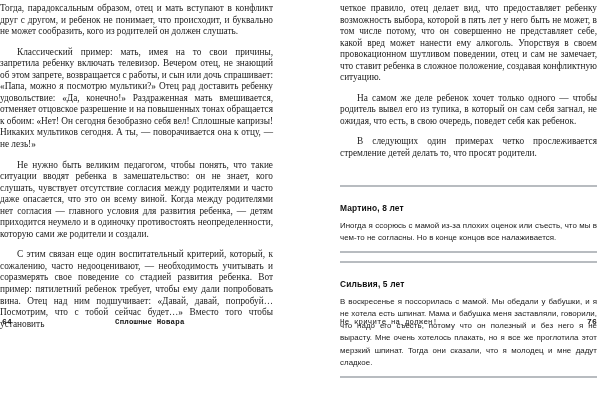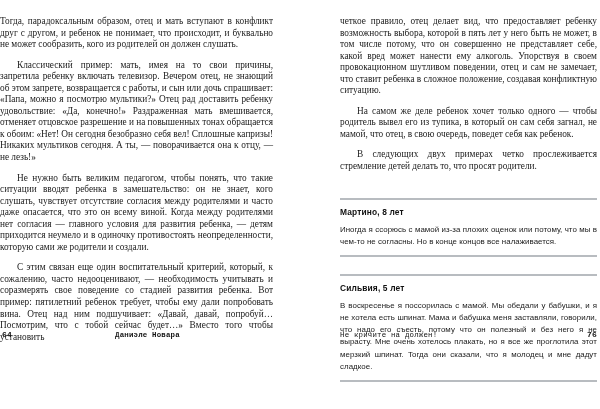--- a/index.html
+++ b/index.html
@@ -15,21 +15,21 @@
     color: #1a1a1a;
   }
   .spread {
     position: relative;
     width: 600px;
     height: 409px;
     background: #ffffff;
   }
   .page {
     position: absolute;
-    top: 16px;
+    top: 3px;
     height: 332px;
     box-sizing: border-box;
   }
   .page-left {
     left: 0;
     width: 300px;
   }
   .page-right {
     left: 300px;
     width: 300px;
@@ -66,21 +66,21 @@
     left: 40px;
     width: 257px;
   }
   .rule {
     width: 100%;
     height: 1.5px;
     background: #b8bcc0;
     margin: 0;
   }
   .box-inner {
-    padding: 7px 0 7px 0;
+    padding: 16px 0 7px 0;
   }
   .box-title {
     margin: 0 0 7px 0;
     font-family: "Liberation Sans", sans-serif;
     font-size: 8.4px;
     font-weight: bold;
     letter-spacing: 0.15px;
     color: #111111;
   }
   .box-text {
@@ -124,36 +124,36 @@
 
   <div class="page page-left">
     <div class="col">
       <p class="body">Тогда, парадоксальным образом, отец и мать вступают в конфликт друг с другом, и ребенок не понимает, что происходит, и буквально не может сообразить, кого из родителей он должен слушать.</p>
       <p class="body indent">Классический пример: мать, имея на то свои причины, запретила ребенку включать телевизор. Вечером отец, не знающий об этом запрете, возвращается с работы, и сын или дочь спрашивает: «Папа, можно я посмотрю мультики?» Отец рад доставить ребенку удовольствие: «Да, конечно!» Раздраженная мать вмешивается, отменяет отцовское разрешение и на повышенных тонах обращается к обоим: «Нет! Он сегодня безобразно себя вел! Сплошные капризы! Никаких мультиков сегодня. А ты, — поворачивается она к отцу, — не лезь!»</p>
       <p class="body indent">Не нужно быть великим педагогом, чтобы понять, что такие ситуации вводят ребенка в замешательство: он не знает, кого слушать, чувствует отсутствие согласия между родителями и часто даже опасается, что это он всему виной. Когда между родителями нет согласия — главного условия для развития ребенка, — детям приходится неумело и в одиночку противостоять неопределенности, которую сами же родители и создали.</p>
       <p class="body indent">С этим связан еще один воспитательный критерий, который, к сожалению, часто недооценивают, — необходимость учитывать и соразмерять свое поведение со стадией развития ребенка. Вот пример: пятилетний ребенок требует, чтобы ему дали попробовать вина. Отец над ним подшучивает: «Давай, давай, попробуй… Посмотрим, что с тобой сейчас будет…» Вместо того чтобы установить</p>
     </div>
     <div class="footer">
       <span class="folio">64</span>
-      <span class="running">Даниэле Новара</span>
+      <span class="running">Сплошные Новара</span>
     </div>
   </div>
 
   <div class="page page-right">
     <div class="col">
       <p class="body">четкое правило, отец делает вид, что предоставляет ребенку возможность выбора, которой в пять лет у него быть не может, в том числе потому, что он совершенно не представляет себе, какой вред может нанести ему алкоголь. Упорствуя в своем провокационном шутливом поведении, отец и сам не замечает, что ставит ребенка в сложное положение, создавая конфликтную ситуацию.</p>
-      <p class="body indent">На самом же деле ребенок хочет только одного — чтобы родитель вывел его из тупика, в который он сам себя загнал, не мамой, что отец, в свою очередь, поведет себя как ребенок.</p>
-      <p class="body indent">В следующих двух примерах четко прослеживается стремление детей делать то, что просят родители.</p>
+      <p class="body indent">На самом же деле ребенок хочет только одного — чтобы родитель вывел его из тупика, в который он сам себя загнал, не ожидая, что есть, в свою очередь, поведет себя как ребенок.</p>
+      <p class="body indent">В следующих один примерах четко прослеживается стремление детей делать то, что просят родители.</p>
     </div>
 
     <div class="box" style="top:182px;">
       <div class="rule"></div>
       <div class="box-inner">
         <p class="box-title">Мартино, 8 лет</p>
-        <p class="box-text">Иногда я ссорюсь с мамой из-за плохих оценок или потому, что мы в чем-то не согласны. Но в конце концов все налаживается.</p>
+        <p class="box-text">Иногда я ссорюсь с мамой из-за плохих оценок или съесть, что мы в чем-то не согласны. Но в конце концов все налаживается.</p>
       </div>
       <div class="rule"></div>
     </div>
 
     <div class="box" style="top:258px;">
       <div class="rule"></div>
       <div class="box-inner">
         <p class="box-title">Сильвия, 5 лет</p>
         <p class="box-text">В воскресенье я поссорилась с мамой. Мы обедали у бабушки, и я не хотела есть шпинат. Мама и бабушка меня заставляли, говорили, что надо его съесть, потому что он полезный и без него я не вырасту. Мне очень хотелось плакать, но я все же проглотила этот мерзкий шпинат. Тогда они сказали, что я молодец и мне дадут сладкое.</p>
       </div>

